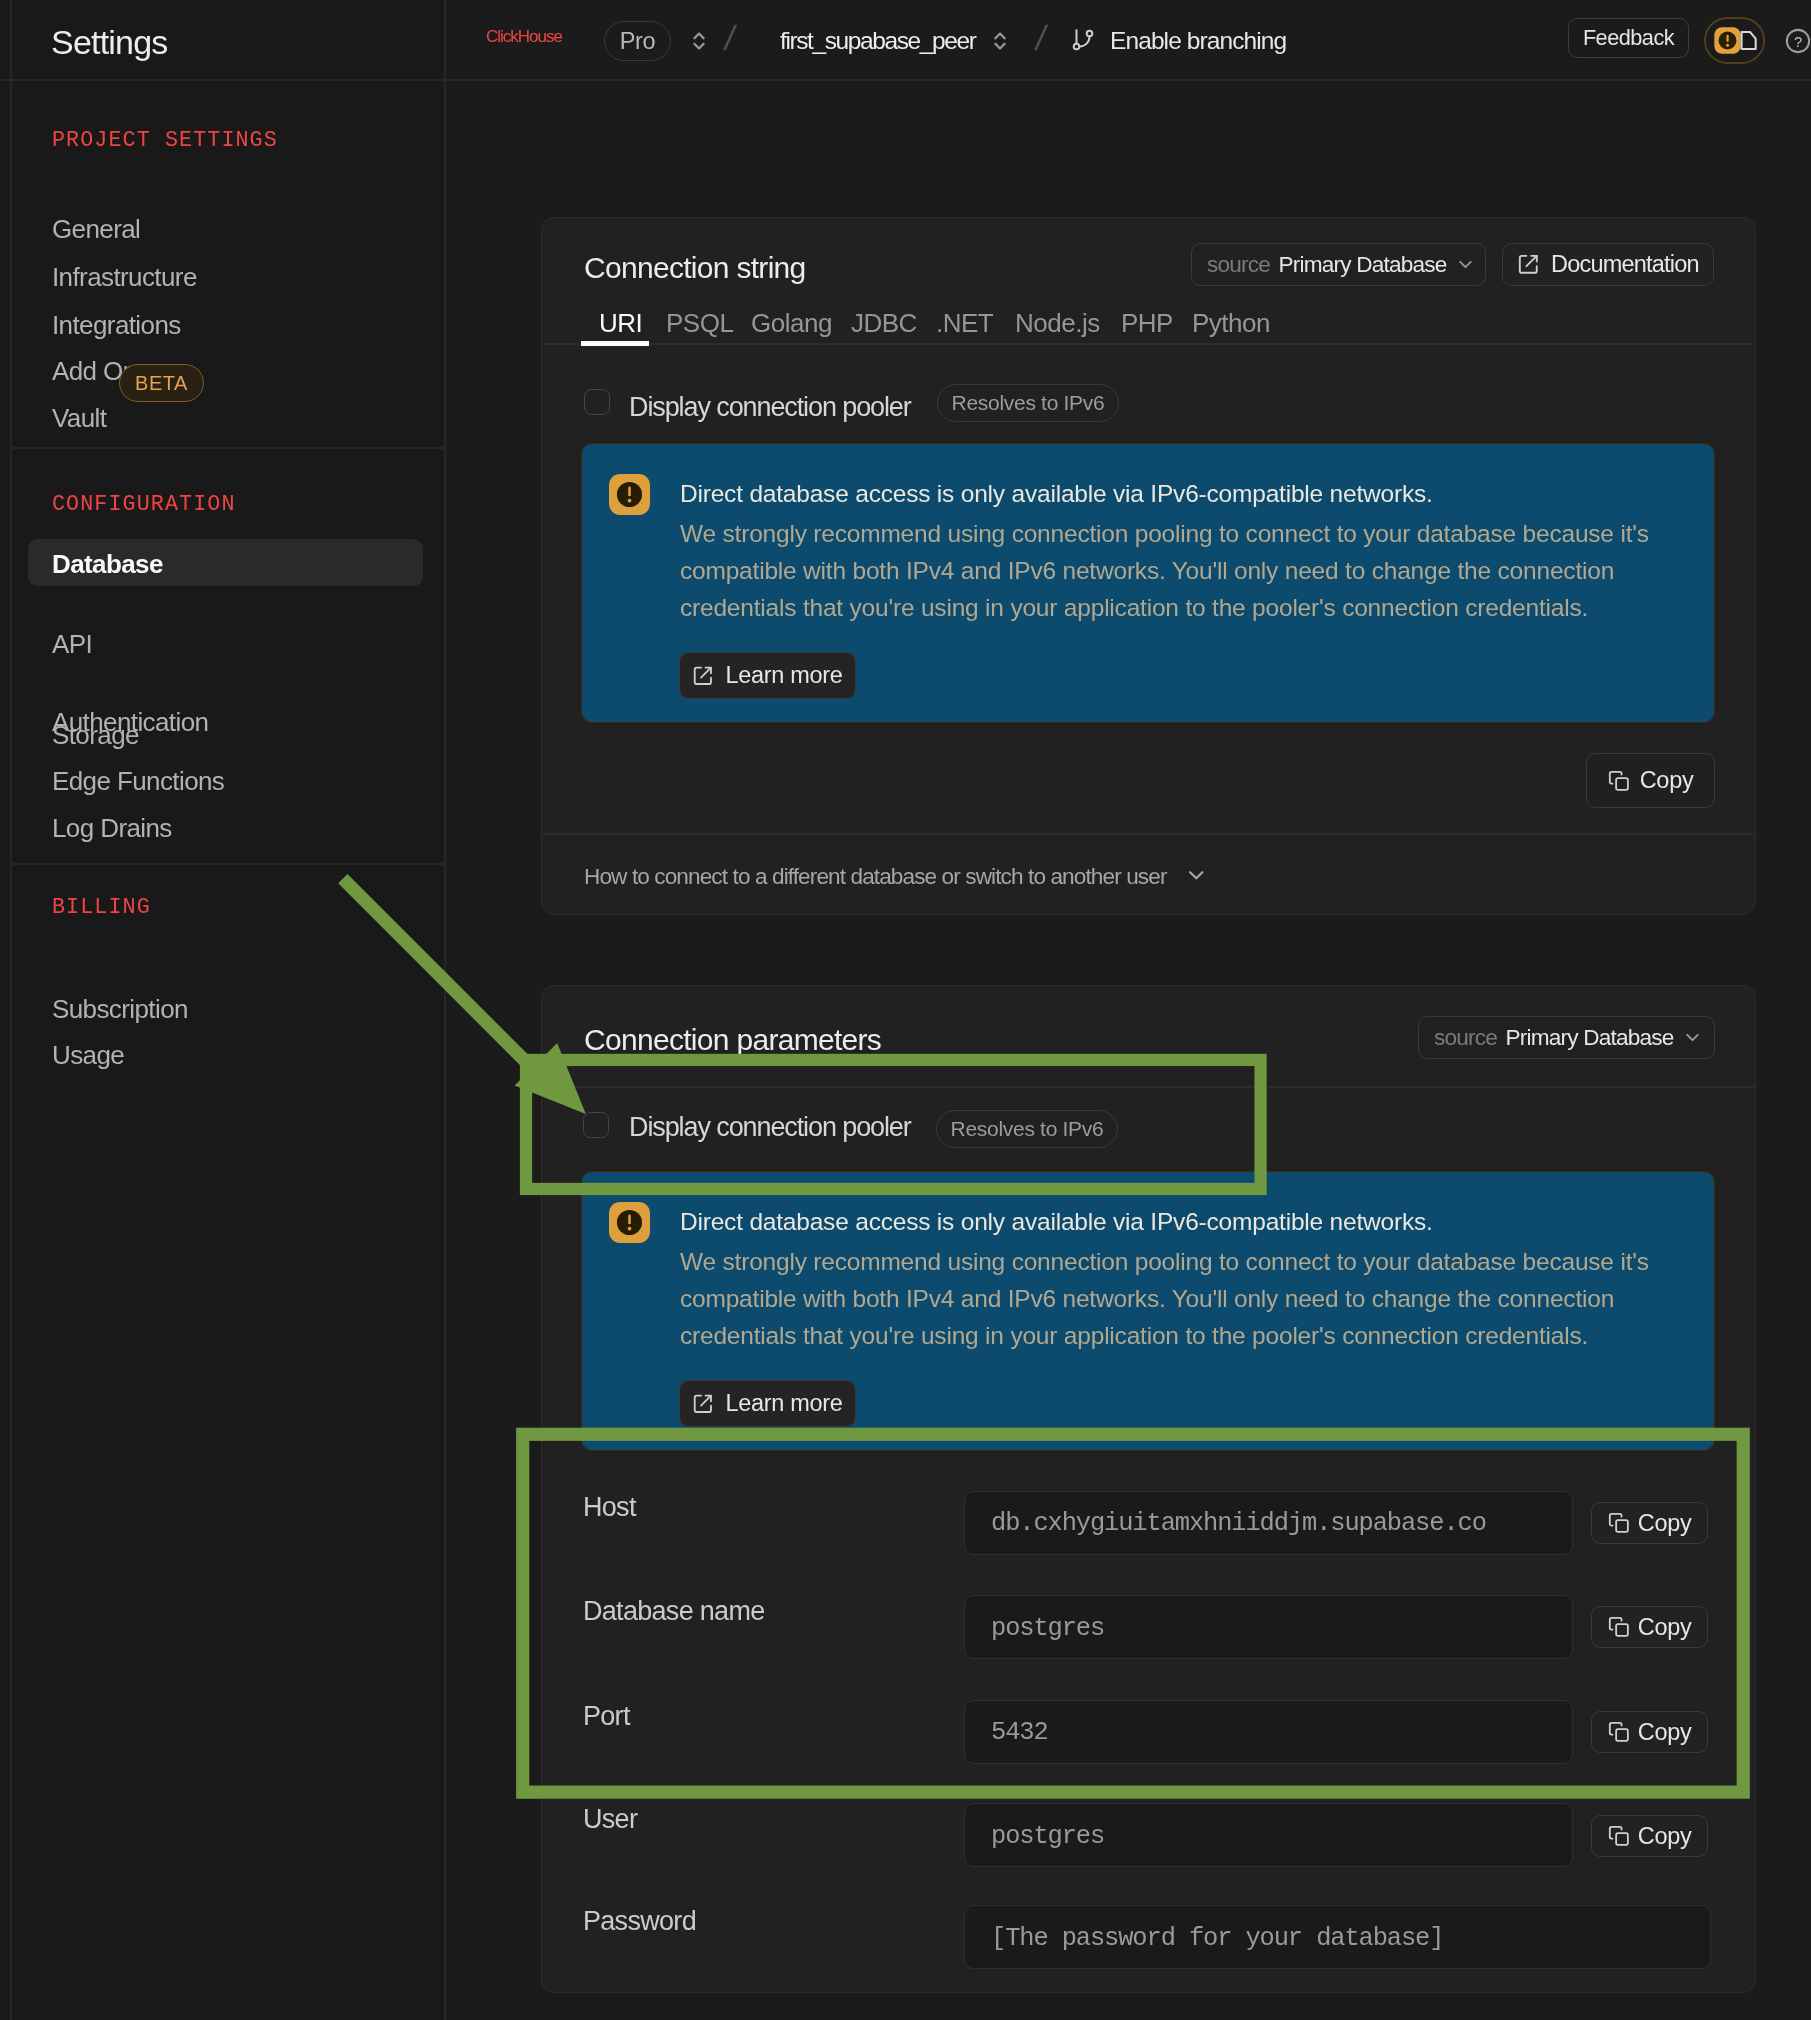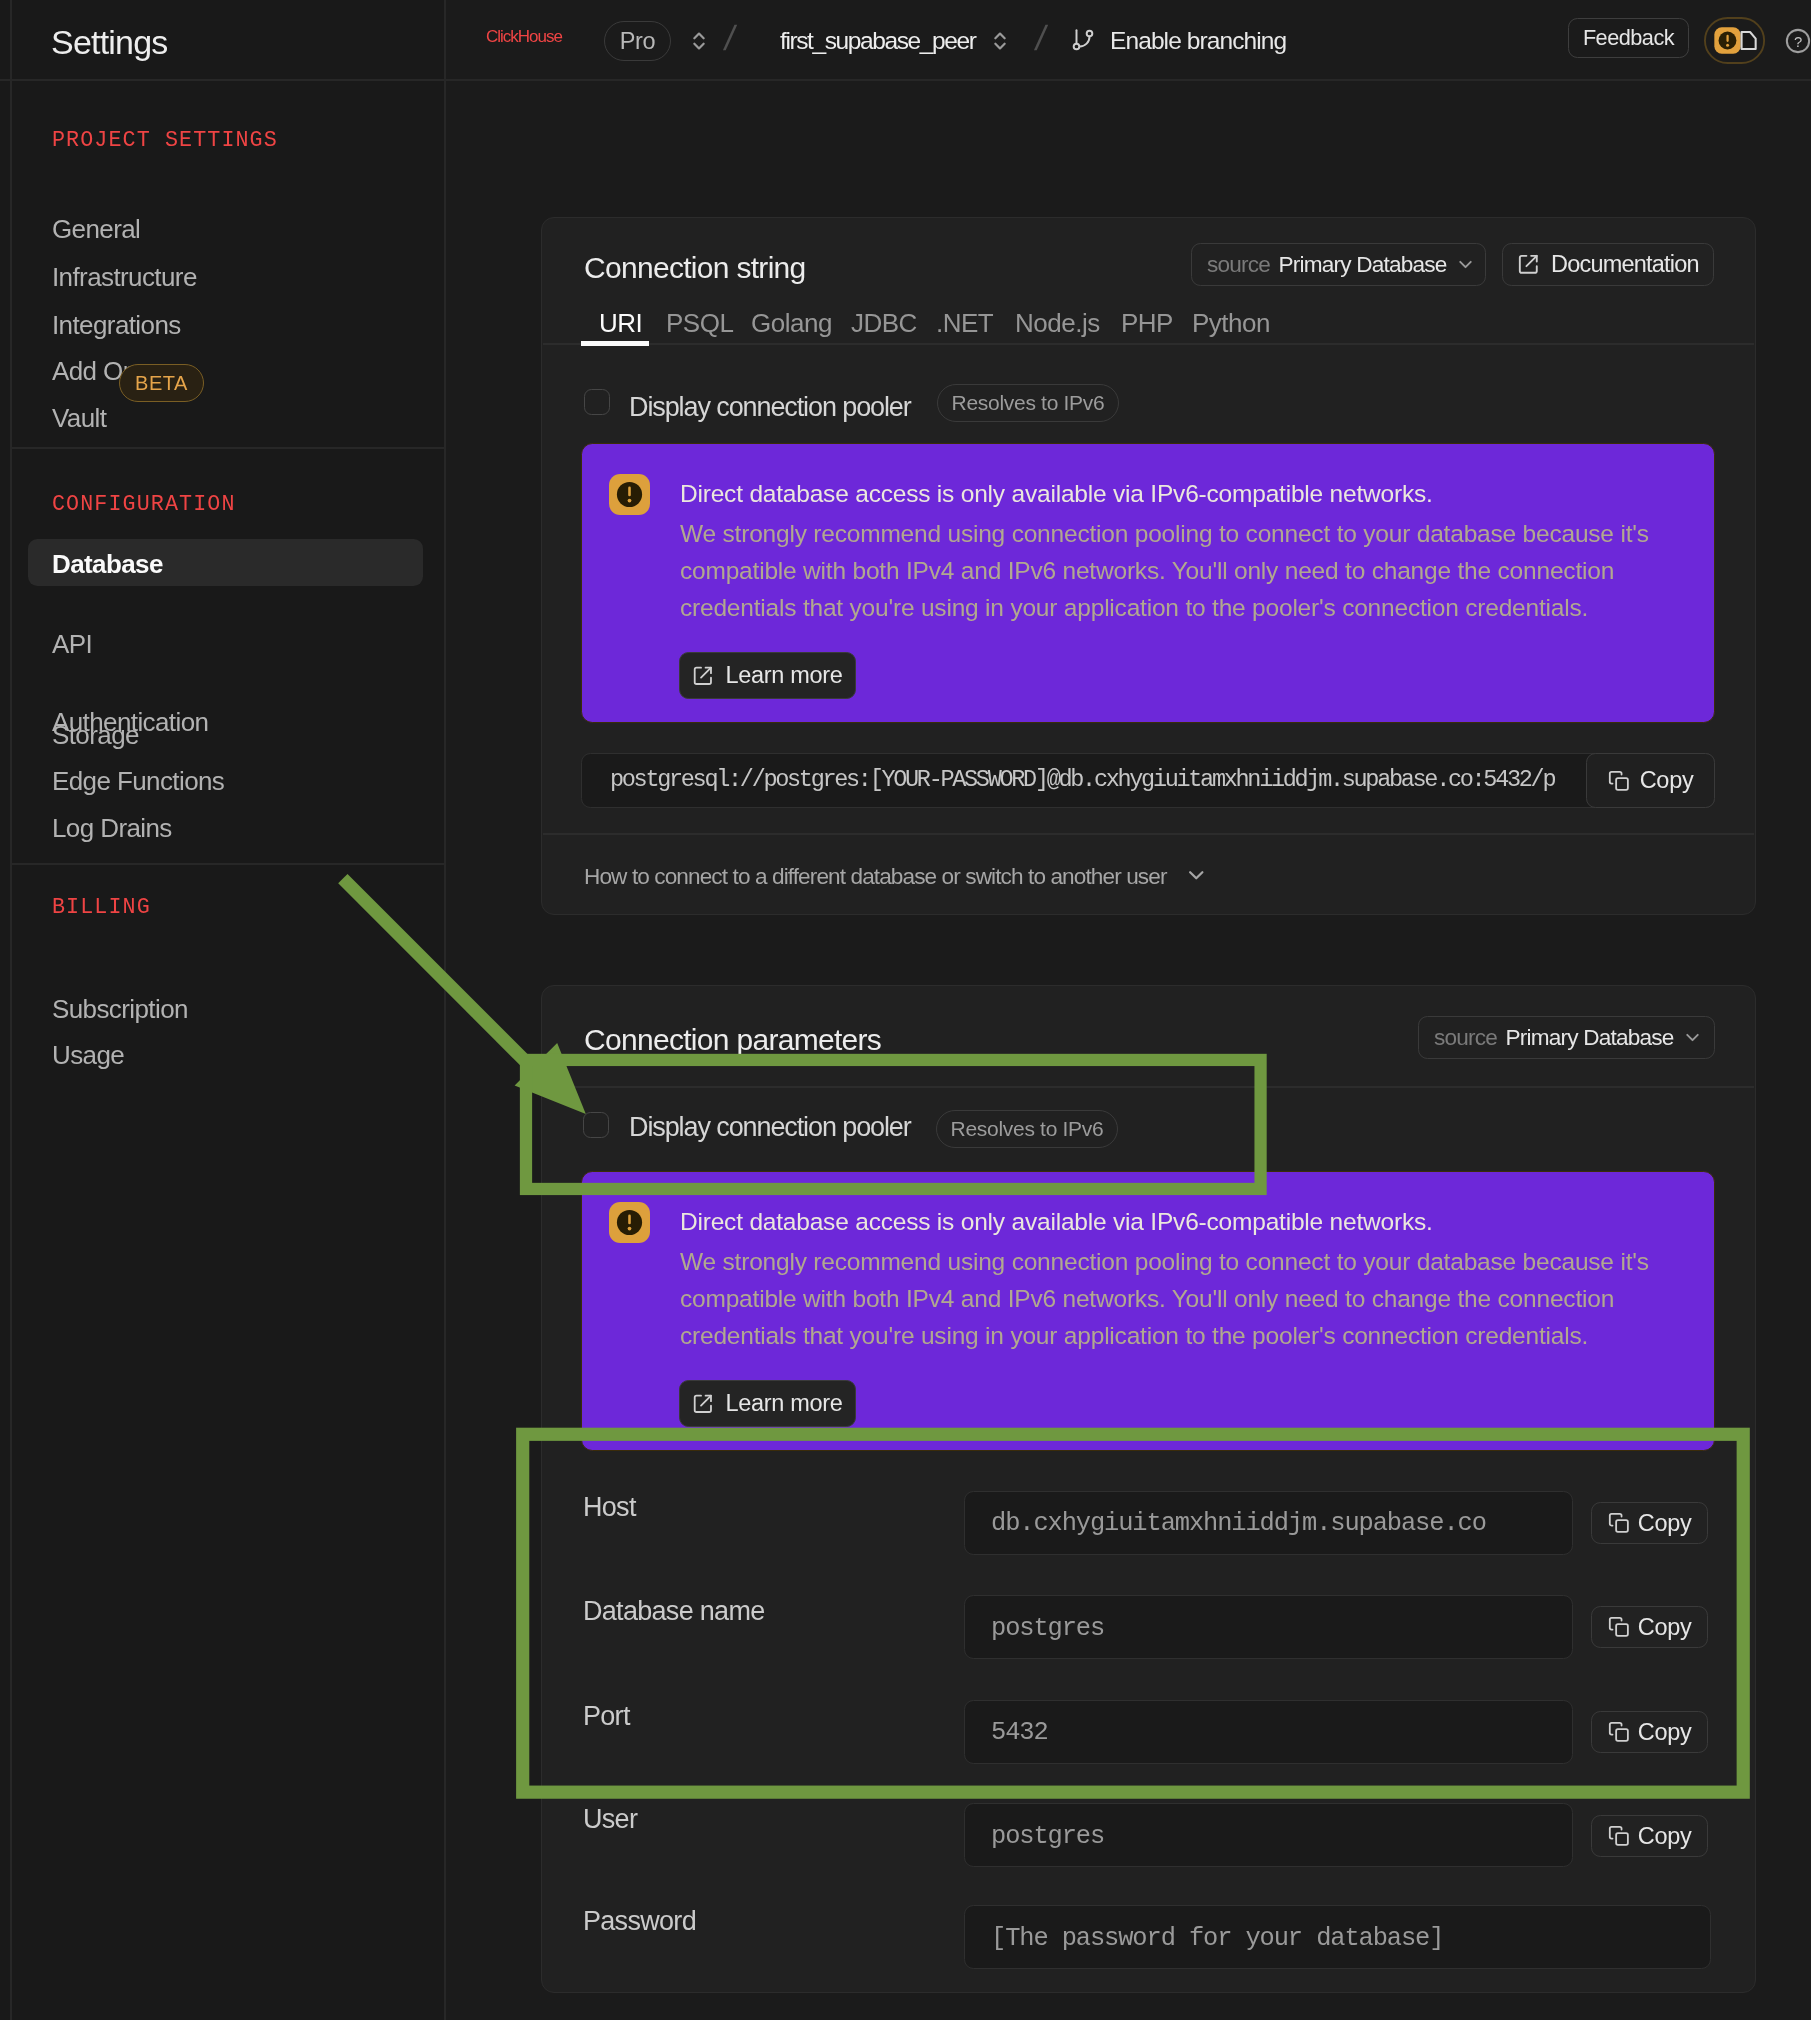--- a/index.html
+++ b/index.html
@@ -11,21 +11,21 @@
   .vline { position:absolute; width:1.9px; background:#272727; }
   .card { position:absolute; background:#212121; border:1.9px solid #2c2c2c; border-radius:13px; }
   .ctitle { position:absolute; font-size:30px; letter-spacing:-0.7px; color:#ececec; white-space:nowrap; }
   .btn { position:absolute; display:flex; align-items:center; justify-content:center; gap:11.3px;
          border:1.9px solid #3a3a3a; border-radius:9.4px; background:#222222; color:#e6e6e6; white-space:nowrap; }
   .srcsel { position:absolute; display:flex; align-items:center; border:1.9px solid #3a3a3a; border-radius:9.4px;
             color:#e6e6e6; white-space:nowrap; font-size:22.6px; letter-spacing:-0.8px; }
   .pill { position:absolute; display:flex; align-items:center; justify-content:center;
           border:1.9px solid #3a3a3a; border-radius:941px; color:#9c9c9c; white-space:nowrap; }
   .checkbox { position:absolute; width:26px; height:26px; border:1.9px solid #464646; border-radius:7.5px; background:transparent; }
-  .warn { position:absolute; width:1134px; height:280px; background:#6d28d9; border:1.9px solid #3b2c09; border-radius:11.3px; }
+  .warn { position:absolute; width:1134px; height:280px; background:#0c4a6e; border:1.9px solid #3b2c09; border-radius:11.3px; }
   .warn-title { position:absolute; left:98px; font-size:24.5px; letter-spacing:-0.2px; color:#ebe7dd; white-space:nowrap; }
   .warn-body { position:absolute; left:98px; font-size:24.5px; letter-spacing:-0.2px; color:#b2a88f; white-space:nowrap; line-height:37px; }
   .input { position:absolute; background:#1a1a1a; border:1.9px solid #2f2f2f; border-radius:9.4px; overflow:hidden; }
   .mono { font-family:"Liberation Mono", monospace; }
   .rowlabel { position:absolute; font-size:27px; letter-spacing:-0.7px; color:#cbcbcb; white-space:nowrap; }
   .rowval { position:absolute; font-family:"Liberation Mono", monospace; font-size:25.4px; letter-spacing:-1.1px; color:#9a9a9a; white-space:nowrap; }
   .navitem { position:absolute; left:52px; font-size:26px; letter-spacing:-0.6px; color:#b2b2b2; white-space:nowrap;margin-top:32px; }
   .navlabel { position:absolute; left:52px; font-family:"Liberation Mono", monospace; font-size:21.7px; letter-spacing:1.1px; color:#ef4444; white-space:nowrap; }
   .tab { position:absolute; font-size:26px; letter-spacing:-0.5px; color:#969696; white-space:nowrap; }
   svg { display:block; }
@@ -144,23 +144,20 @@
     <div class="btn" style="left:97px; top:208px; width:177px; height:47px; font-size:23.5px; background:#242424;">
       <svg width="21.7" height="21.7" viewBox="0 0 24 24" fill="none" stroke="#d0d0d0" stroke-width="2" stroke-linecap="round" stroke-linejoin="round">
           <path d="M15 3h6v6"></path>
           <path d="M10 14 21 3"></path>
           <path d="M21 14v5a2 2 0 0 1-2 2H5a2 2 0 0 1-2-2V5a2 2 0 0 1 2-2h5"></path>
         </svg>
       Learn more
     </div>
   </div>
 
-  <div class="input" style="left:581px; top:753px; width:1134px; height:55px;">
-    <div class="mono" style="position:absolute; left:28px; top:12.2px; font-size:23.5px; letter-spacing:-2.3px; color:#c6c6c6; white-space:pre;">postgresql://postgres:[YOUR-PASSWORD]@db.cxhygiuitamxhniiddjm.supabase.co:5432/p</div>
-  </div>
   <div class="btn" style="left:1586px; top:753px; width:129px; height:55px; font-size:23.5px; gap:10.4px; background:#202020;">
     <svg width="21.7" height="21.7" viewBox="0 0 24 24" fill="none" stroke="#d0d0d0" stroke-width="2" stroke-linecap="round" stroke-linejoin="round">
         <rect x="9" y="9" width="13" height="13" rx="2"></rect>
         <path d="M5 15H4a2 2 0 0 1-2-2V4a2 2 0 0 1 2-2h9a2 2 0 0 1 2 2v1"></path>
       </svg>
     Copy
   </div>
 
   <div class="hline" style="left:543px; top:833px; width:1211px; background:#2c2c2c;"></div>
   <div class="abs" style="left:584px; top:864px; font-size:22.6px; letter-spacing:-0.9px; color:#a6a6a6;">How to connect to a different database or switch to another user</div>

